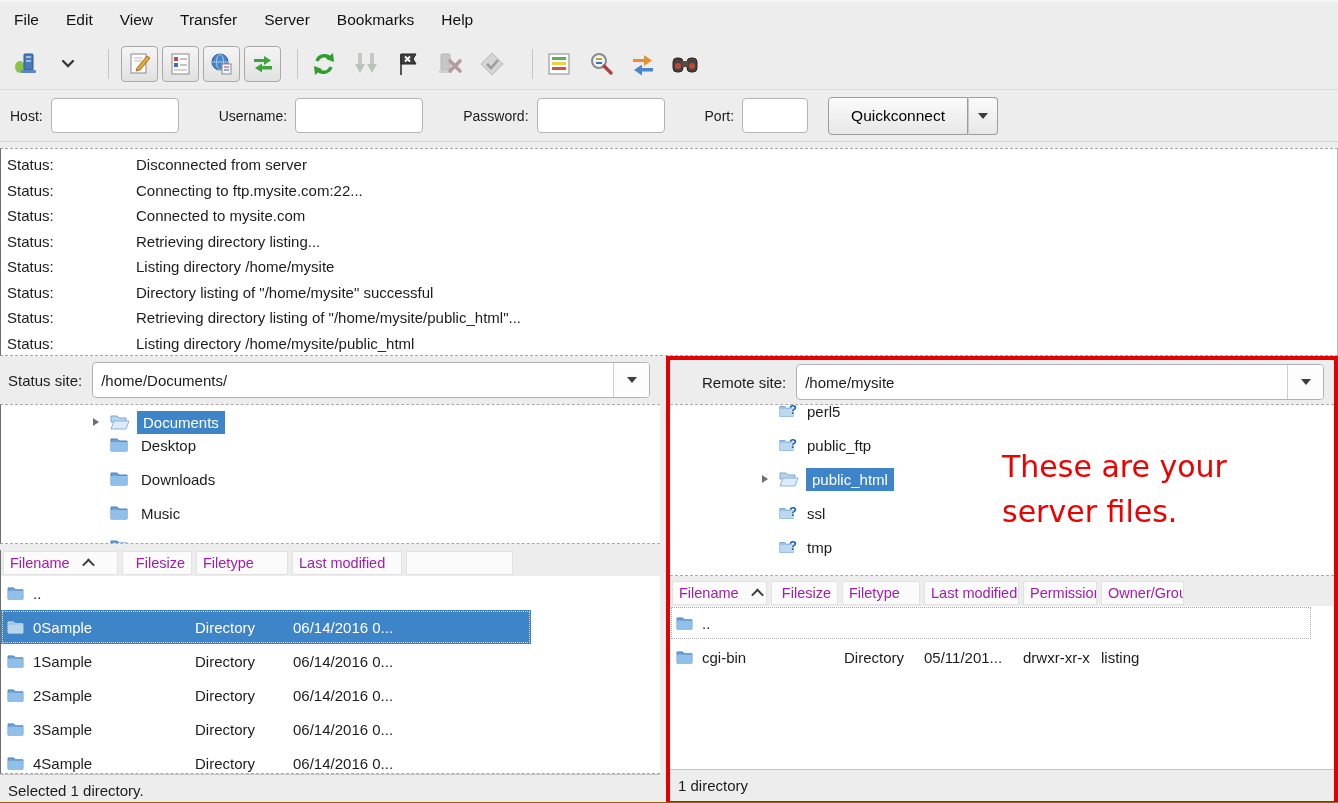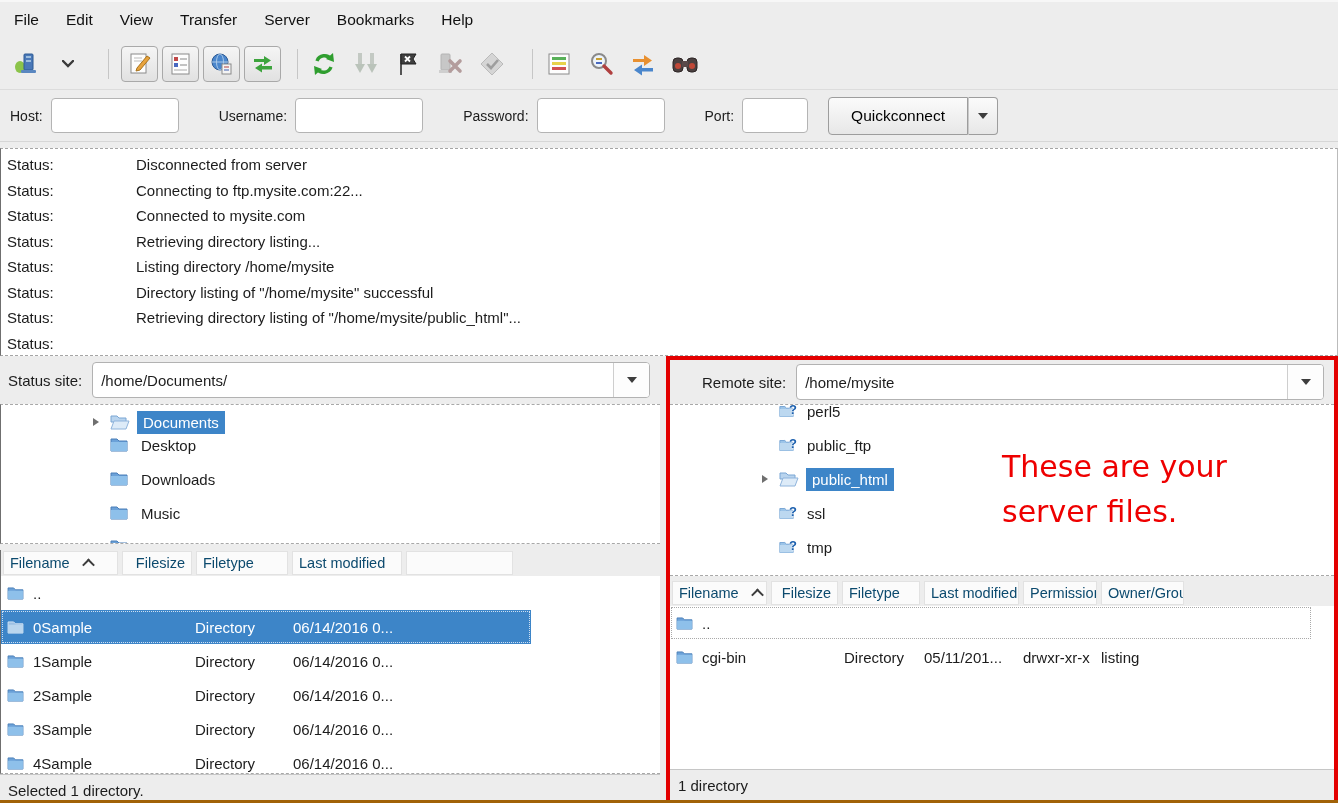--- a/index.html
+++ b/index.html
@@ -1,20 +1,20 @@
 <!DOCTYPE html>
 <html><head>
 <meta charset="utf-8">
 <style>
   * { box-sizing: border-box; margin: 0; padding: 0; }
   html,body { background:#fff; }
   body { font-family:"Liberation Sans", sans-serif; }
   .screen { position:relative; width:1338px; height:803px; background:#ededed;
             color:#1c1c1c; font-size:15px; overflow:hidden;
-            border-top:2px solid #f7f7f7; border-bottom:3px solid #a16207; }
+            border-top:2px solid #f7f7f7; border-bottom:1px solid #a16207; }
 
   
   .menubar { height:36px; display:flex; align-items:center; padding-left:14px; gap:27px; }
   .menu-item { font-size:15.5px; color:#111; cursor:default; }
 
   
   .toolbar { height:52px; display:flex; align-items:center; padding-left:12px;
              border-bottom:1px solid #dcdcdc; }
   .tsep { width:1px; height:30px; background:#c6c6c6; margin:0 12px; }
   .tbtn { width:37px; height:36px; border:1px solid #a9a9a9; border-radius:4px;
@@ -85,21 +85,21 @@
   .annotation { position:absolute; left:332px; top:84px; z-index:20;
                 font-family:"DejaVu Sans", sans-serif; font-size:30px; line-height:45px;
                 color:#ee0000; white-space:nowrap; }
 
   
   .lheader { position:absolute; left:0; width:100%; height:26px; display:flex;
              align-items:center; padding-left:2px; gap:4px; background:#ededed; }
   .panel-local .lheader { top:194px; border-left:1px solid #6f6f6f; }
   .panel-remote .lheader { top:220px; }
   .hbox { background:#fbfbfb; border:1px solid #e2e2e2; height:24px; display:flex;
-          align-items:center; padding:0 6px; font-size:14.5px; color:#0c4a6e;
+          align-items:center; padding:0 6px; font-size:14.5px; color:#a21caf;
           overflow:hidden; white-space:nowrap; flex:none; }
   .hbox .right { width:100%; text-align:right; }
   .sort { width:9px; height:9px; border-left:2px solid #3c3c3c; border-top:2px solid #3c3c3c;
           transform:rotate(45deg) translate(1px,1px); margin-left:14px; flex:none; }
 
   
   .lfiles { position:absolute; left:0; width:100%; background:#fff; overflow:hidden; }
   .panel-local .lfiles { top:220px; height:198px; border-left:1px solid #6f6f6f;
                          border-bottom:1px dashed #a8a8a8; }
   .panel-remote .lfiles { top:246px; height:163px; }
@@ -335,20 +335,21 @@
     <div class="logrow">
       <span class="loglabel">Status:</span>
       <span class="logmsg">Directory listing of "/home/mysite" successful</span>
     </div>
     <div class="logrow">
       <span class="loglabel">Status:</span>
       <span class="logmsg">Retrieving directory listing of "/home/mysite/public_html"...</span>
     </div>
     <div class="logrow">
       <span class="loglabel">Status:</span>
+      <span class="logmsg">Listing directory /home/mysite/public_html</span>
     </div>
   </div>
 
   <div class="panel-local">
     <div class="siterow">
       <span class="sitelabel">Status site:</span>
       <div class="combo">
         <span class="combo-value">/home/Documents/</span>
         <span class="combo-btn">
           <span class="tri-down"></span>

